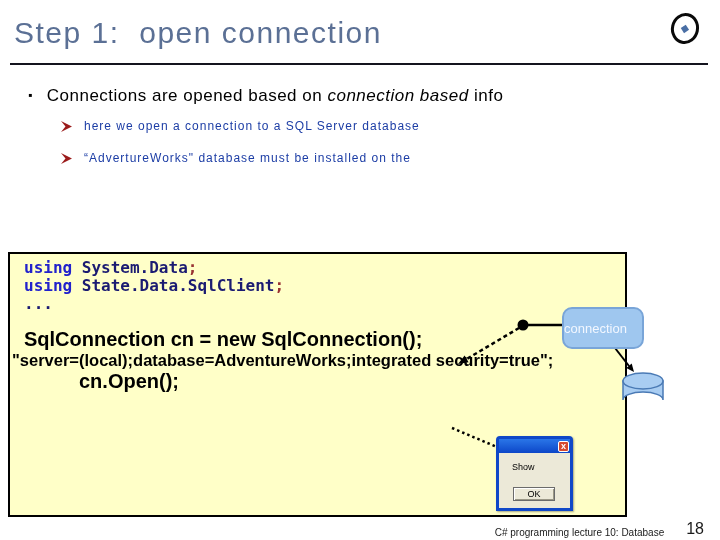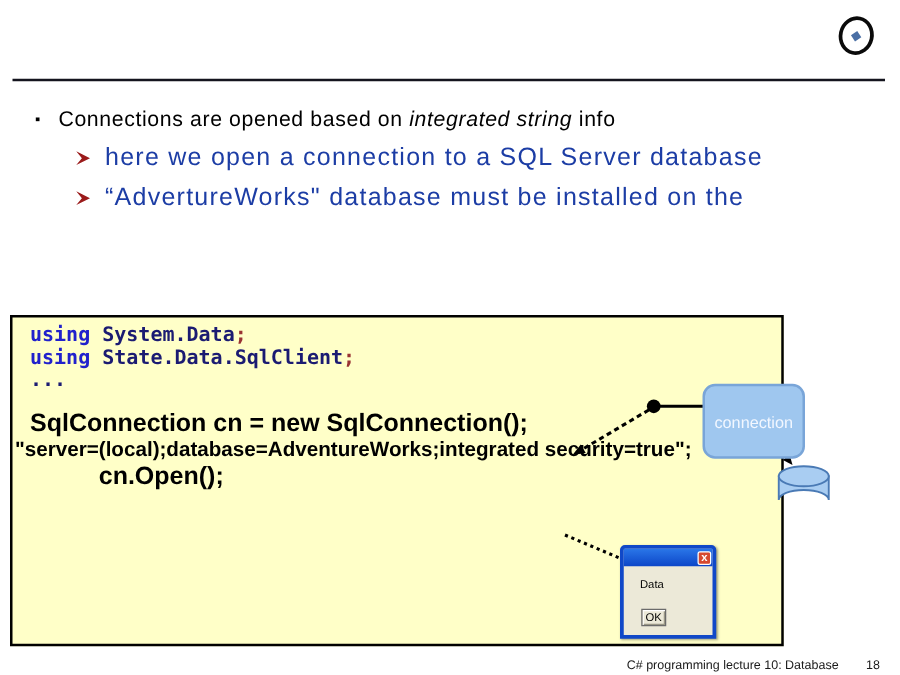--- a/index.html
+++ b/index.html
@@ -14,21 +14,21 @@
         border-radius:50%;transform:rotate(12deg);background:#fff;
         display:flex;align-items:center;justify-content:center;box-sizing:border-box;}
   .logo-dot{width:6px;height:6px;background:#4a6fa5;transform:rotate(45deg);}
 
   .main-bullet{position:absolute;left:28px;top:86px;display:flex;gap:14px;
                font-size:17px;letter-spacing:.5px;color:var(--bullet-text);}
   .main-bullet .marker{font-size:12px;padding-top:2px;}
   .seg-italic{font-style:italic;}
 
   .sub-bullets{position:absolute;left:60px;top:110px;width:630px;}
-  .sub-item{display:flex;color:var(--sub-bullet-text);font-size:20px;line-height:32px;
+  .sub-item{display:flex;color:var(--sub-bullet-text);font-size:12px;line-height:32px;
             letter-spacing:1px;margin-bottom:0;}
   .sub-item svg{flex:0 0 auto;margin:9px 9px 0 0;}
 
   .code-box{position:absolute;left:8px;top:240px;width:619px;height:265px;box-sizing:border-box;
             background:var(--code-bg);border:2px solid var(--code-border);
             padding:5px 0 0 14px;z-index:1;margin-top:12px;}
   .code-line{white-space:pre;color:var(--code-plain);}
   .code-line.mono{font-family:"DejaVu Sans Mono",monospace;font-weight:bold;
                   font-size:16px;line-height:18px;}
   .code-line.lg{font-size:17px;}
@@ -37,57 +37,58 @@
   .code-line.wide{font-size:16.5px;line-height:22px;margin-left:-12px;}
   .code-line.indent{padding-left:55px;}
   .code-line.gap-lg{margin-top:16px;}
   .code-line.gap-md{margin-top:18px;}
   .seg-kw{color:var(--code-kw);}
   .seg-id{color:var(--code-id);}
   .seg-semi{color:var(--code-semi);}
 
   .overlay{position:absolute;left:0;top:0;z-index:6;pointer-events:none;}
 
-  .callout-box{position:absolute;left:562px;top:307px;width:82px;height:60px;box-sizing:border-box;
+  .callout-box{position:absolute;left:562px;top:307px;width:82px;height:42px;box-sizing:border-box;
                border-radius:10px;background:var(--callout-fill);border:2px solid var(--callout-border);
-               z-index:7;display:flex;align-items:center;justify-content:center;
+               z-index:7;display:flex;align-items:center;justify-content:flex-start;
                color:var(--callout-text);font-size:13px;}
 
   .dialog{position:absolute;left:496px;top:436px;width:77px;height:75px;box-sizing:border-box;
           z-index:10;background:var(--dialog-body);border:3px solid var(--dialog-frame);
           border-radius:4px 4px 0 0;box-shadow:1px 1px 2px rgba(0,0,0,.35);}
   .dialog-titlebar{height:13px;background:linear-gradient(var(--dialog-titlebar-top),var(--dialog-titlebar-bottom));
                    display:flex;justify-content:flex-end;align-items:center;padding:1px 1px 0 0;}
   .dialog-close{width:11px;height:11px;box-sizing:border-box;background:var(--close-btn);
                 border:1px solid #fff;border-radius:2px;color:#fff;font-size:9px;line-height:8px;
                 text-align:center;font-weight:bold;cursor:default;}
   .dialog-message{margin:9px 0 0 13px;font-size:9px;color:#000;}
-  .dialog-ok{position:absolute;left:14px;top:48px;width:20px;height:14px;box-sizing:border-box;
+  .dialog-ok{position:absolute;left:14px;top:48px;width:42px;height:14px;box-sizing:border-box;
              background:var(--dialog-body);border:1px solid #6b6b6b;
              box-shadow:inset 1px 1px 0 #fff,inset -1px -1px 0 #9a9786;
              font-size:9px;text-align:center;line-height:12px;color:#000;}
 
   .footer{position:absolute;right:16px;bottom:2px;display:flex;align-items:flex-end;gap:22px;}
   .footer-text{font-size:10px;color:#1a1a1a;}
-  .footer-page{font-size:10px;color:#1a1a1a;}
+  .footer-page{font-size:16px;color:#1a1a1a;}
 </style>
 </head>
 <body>
 
 <div class="slide">
 
+  <div class="title">Step 1:  open connection</div>
   <div class="rule"></div>
 
   <div class="logo">
     <div class="logo-dot"></div>
   </div>
 
   <div class="main-bullet">
     <span class="marker">▪</span>
-    <span><span class="seg-plain">Connections are opened based on </span><span class="seg-italic">integrated string</span><span class="seg-plain"> info</span></span>
+    <span><span class="seg-plain">Connections are opened based on </span><span class="seg-italic">connection based</span><span class="seg-plain"> info</span></span>
   </div>
 
   <div class="sub-bullets">
       <div class="sub-item">
   <svg width="15" height="15" viewBox="0 0 15 15">
     <path d="M1,2 L12,7.5 L1,13 L5.5,7.5 Z" fill="#9b1b1b"></path>
   </svg>
 <div>
           <div>here we open a connection to a SQL Server database</div>
         </div>
@@ -134,21 +135,21 @@
   </svg>
 
   <div class="callout-box">
     <span>connection</span>
   </div>
 
   <div class="dialog">
     <div class="dialog-titlebar">
       <div class="dialog-close">x</div>
     </div>
-    <div class="dialog-message">Data</div>
+    <div class="dialog-message">Show</div>
     <div class="dialog-ok">OK</div>
   </div>
 
   <div class="footer">
     <span class="footer-text">C# programming lecture 10: Database</span>
     <span class="footer-page">18</span>
   </div>
 
 </div>
 

